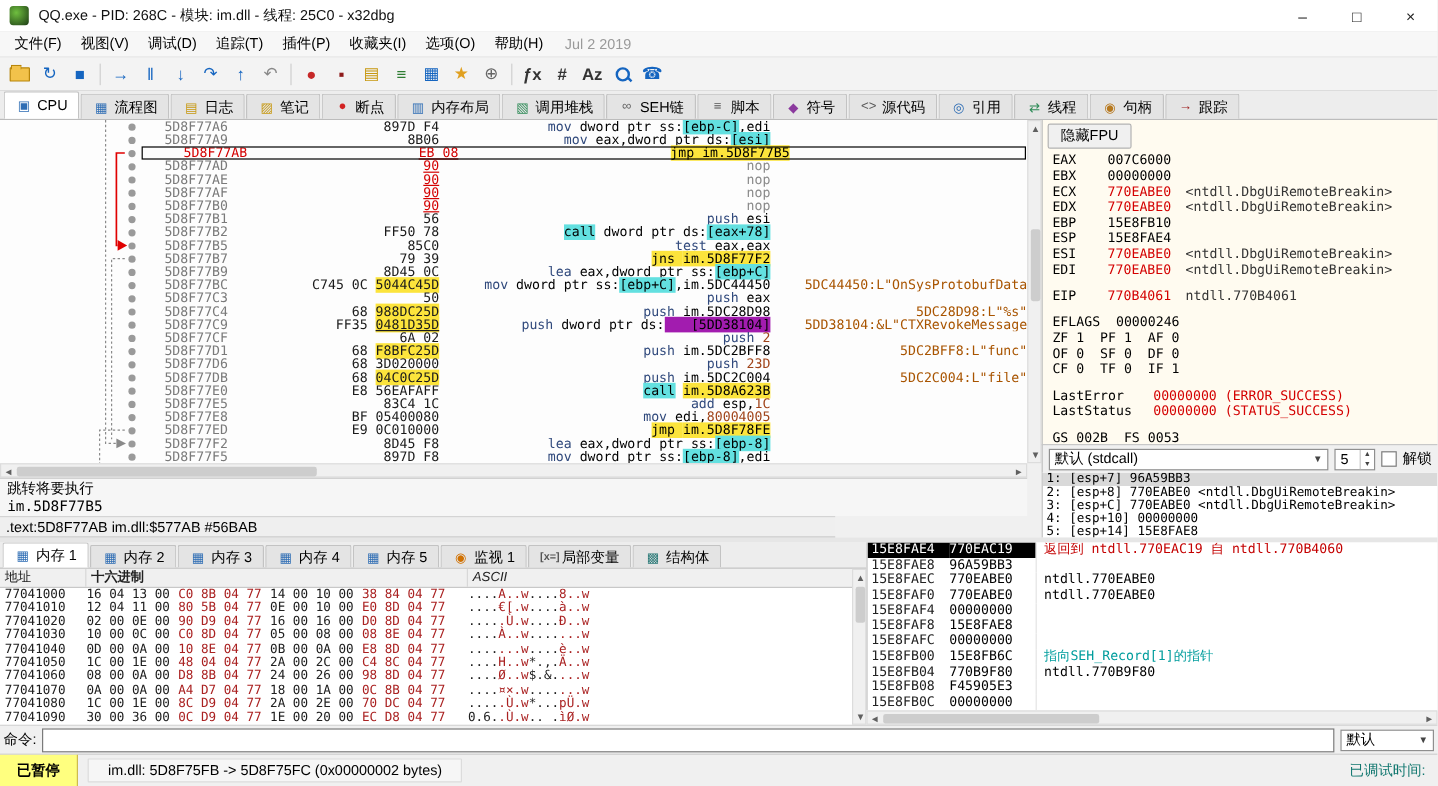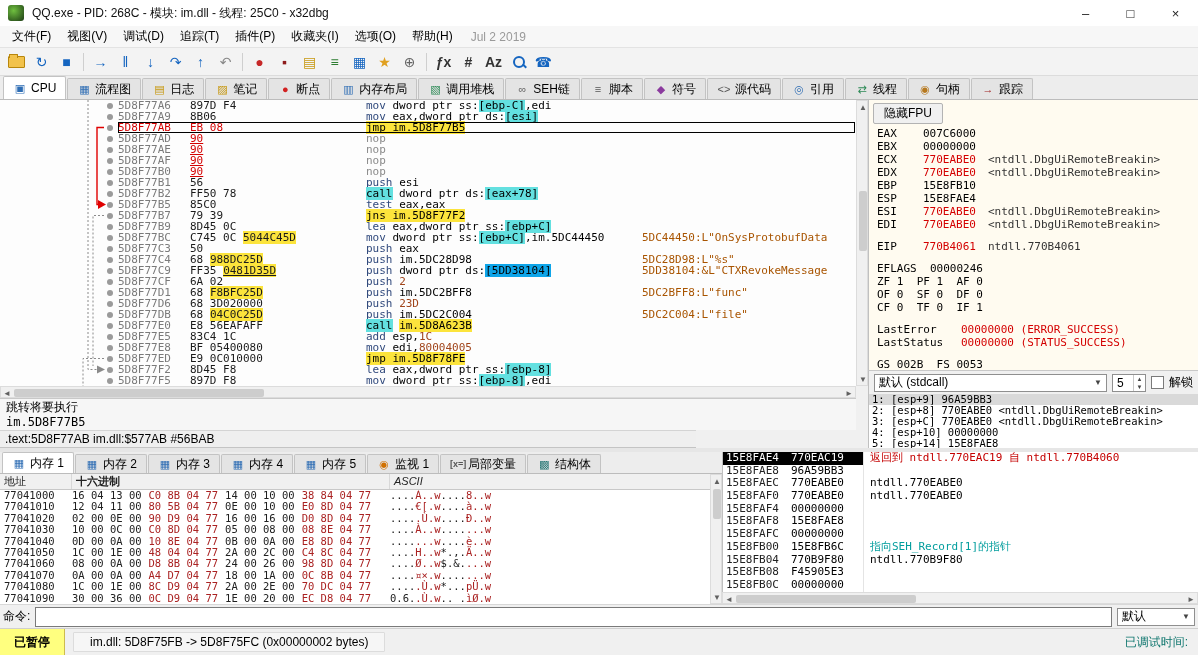--- a/index.html
+++ b/index.html
@@ -34,36 +34,36 @@
   .i-mag{width:8px;height:8px;border:2px solid #1565c0;border-radius:50%;position:relative;}
   .i-mag:after{content:"";position:absolute;left:7px;top:7px;width:5px;height:2px;background:#1565c0;transform:rotate(45deg);}
   
   .viewtabs{position:absolute;left:0;top:76px;width:1198px;height:24px;background:#ededed;
             border-bottom:1px solid #bcbcbc;display:flex;align-items:flex-end;padding-left:3px;box-sizing:border-box;}
   .vtab{display:flex;align-items:center;gap:4px;height:20px;padding:0 9px;margin-right:1px;
         background:#e4e4e4;border:1px solid #c3c3c3;border-bottom:none;border-radius:2px 2px 0 0;white-space:nowrap;}
   .vtab.active{background:#ffffff;height:22px;}
   .ticon{font-size:11px;width:14px;text-align:center;}
   
-  .disasm{position:absolute;left:0;top:100px;width:856px;height:286px;background:#fdfdfd;overflow:hidden;}
+  .disasm{position:absolute;left:0;top:100px;width:856px;height:286px;background:#fdfdfd;overflow:hidden;text-align:right;}
   .drow{display:flex;height:11px;line-height:11px;font-size:11px;position:relative;white-space:pre;}
   .c-gut{width:118px;position:relative;flex:none;}
   .bp{position:absolute;right:5px;top:2.5px;width:6px;height:6px;border-radius:50%;background:#9a9a9a;}
   .c-addr{width:72px;flex:none;color:#7a7a7a;}
-  .c-addr.ared{color:#d40000;}
+  .c-addr.ared{color:#d40000;padding-left:16px;}
   .c-bytes{width:176px;flex:none;color:#1a1a1a;}
   .c-ins{width:276px;flex:none;color:#000;}
   .c-com{flex:1;overflow:hidden;}
   .selbox{position:absolute;left:118px;right:1px;top:0;bottom:0;border:1px solid #000;pointer-events:none;}
   .jumps{position:absolute;left:0;top:0;}
   .sg-mn{color:#30497c;}
   .sg-mem{background:#63e0e0;}
   .sg-y{background:#fce43c;}
   .sg-yu{background:#fce43c;text-decoration:underline;}
-  .sg-ym{background:#0ea5e9;}
+  .sg-ym{background:#a21caf;padding-left:22px;}
   .sg-jy{background:#fce43c;}
   .sg-cy{background:#63e0e0;}
   .sg-imm{color:#a0441a;}
   .sg-gray{color:#8a8a8a;}
   .sg-red{color:#d40000;text-decoration:underline;}
   .scom{color:#a85400;}
   
   .sb{background:#f0f0f0;border:1px solid #dcdcdc;box-sizing:border-box;position:absolute;font-size:8px;color:#606060;}
   .sb .arrow{position:absolute;width:12px;height:12px;display:flex;align-items:center;justify-content:center;}
   .thumb{position:absolute;background:#cdcdcd;border-radius:2px;}
@@ -399,21 +399,21 @@
     <span class="val">5</span>
     <span class="btns">
         <span>▲</span>
         <span>▼</span>
       </span>
   </div>
   <div class="chk"></div>
   <span>解锁</span>
 </div>
 <div class="args mono">
-    <div class="argrow sel">1: [esp+9] 96A59BB3</div>
+    <div class="argrow sel">1: [esp+7] 96A59BB3</div>
     <div class="argrow">2: [esp+8] 770EABE0 &lt;ntdll.DbgUiRemoteBreakin&gt;</div>
     <div class="argrow">3: [esp+C] 770EABE0 &lt;ntdll.DbgUiRemoteBreakin&gt;</div>
     <div class="argrow">4: [esp+10] 00000000</div>
     <div class="argrow">5: [esp+14] 15E8FAE8</div>
   </div>
 
 <div class="hsplit"></div>
 
 <div class="btabs">
     <div class="vtab active">

